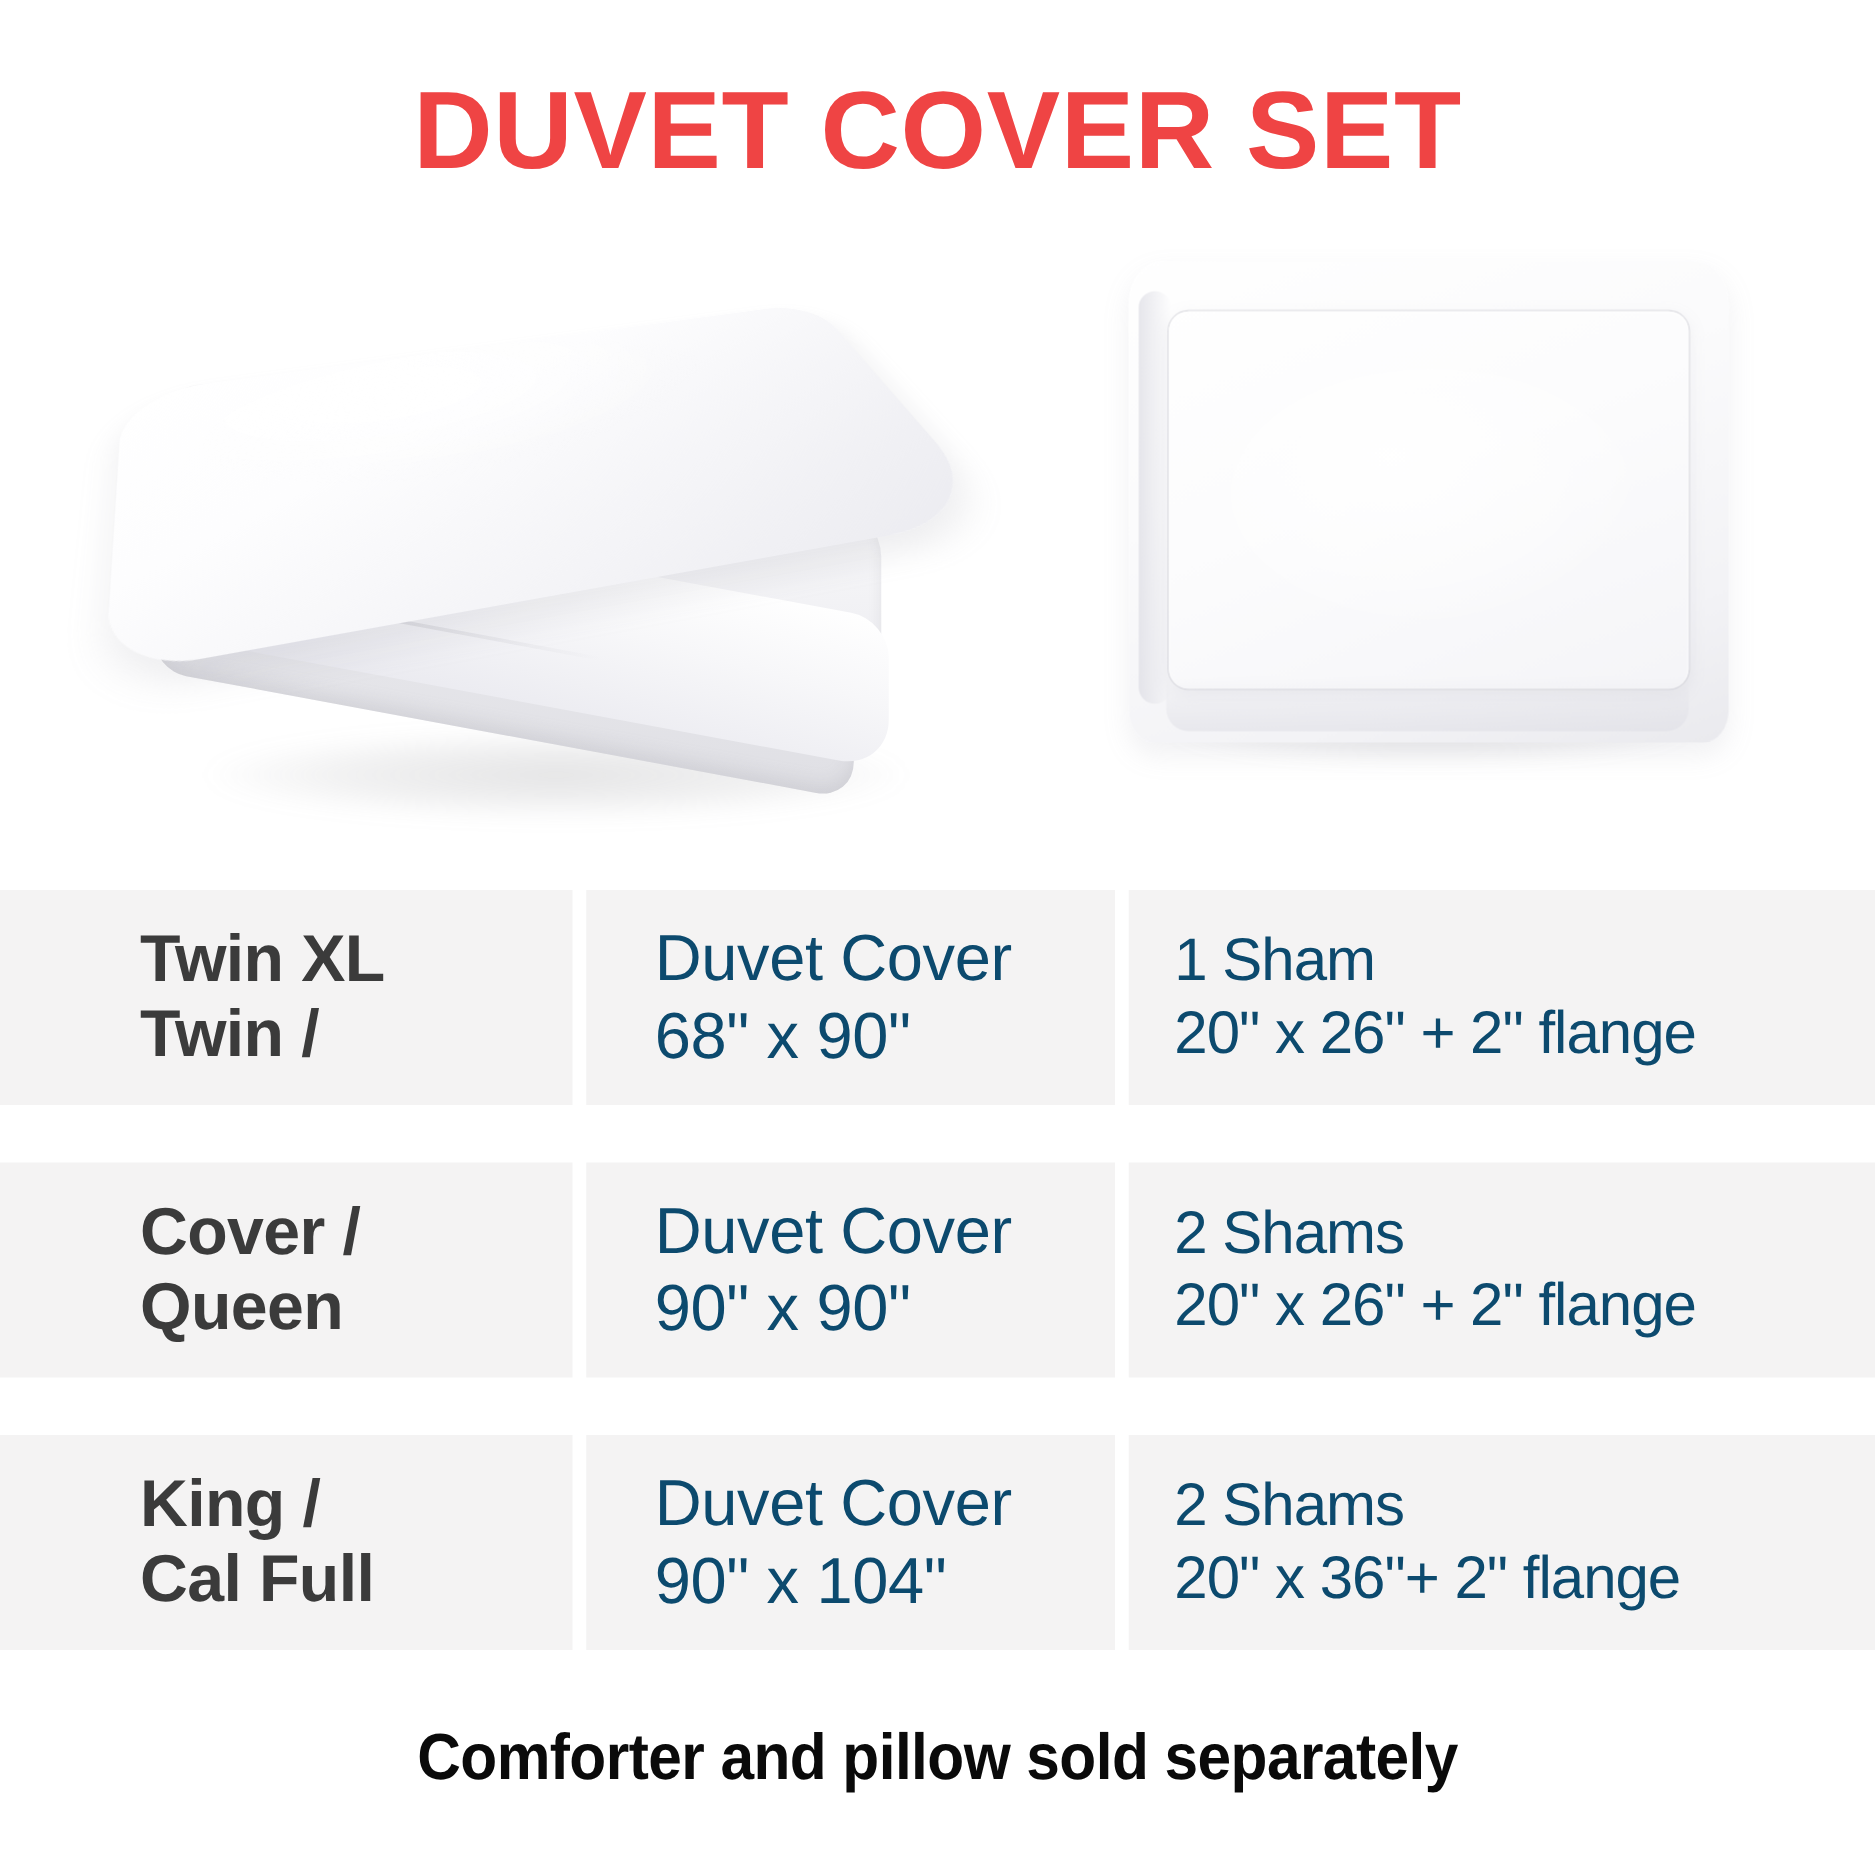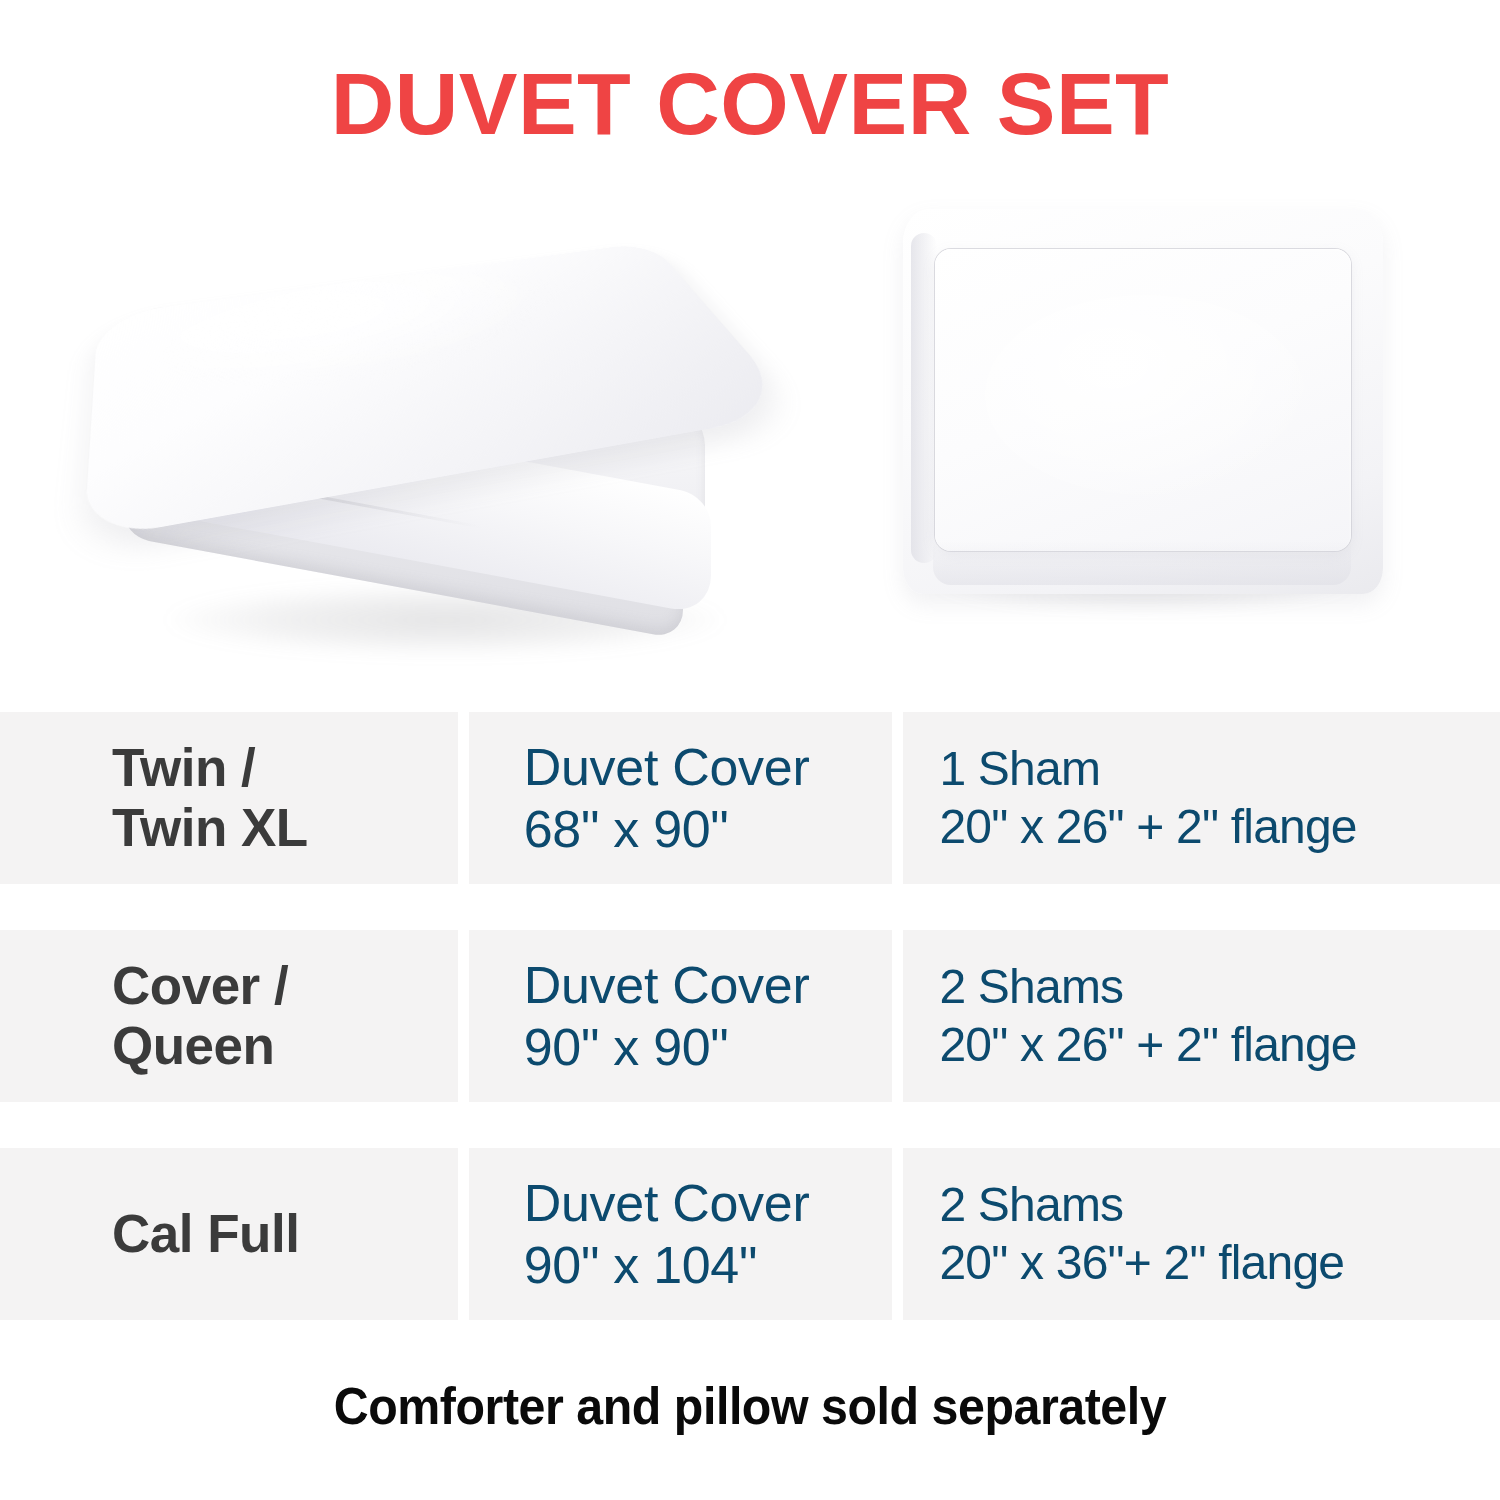--- a/index.html
+++ b/index.html
@@ -331,22 +331,22 @@
     <div class="sham-puff"></div>
     <div class="sham-edge-bottom"></div>
   </div>
 
 </div>
 
 <div class="spec-table">
 
   <div class="spec-row">
     <div class="cell cell-size">
+      <span class="line">Twin XL</span>
       <span class="line">Twin /</span>
-      <span class="line">Twin XL</span>
     </div>
     <div class="cell cell-duvet">
       <span class="line">Duvet Cover</span>
       <span class="line">68" x 90"</span>
     </div>
     <div class="cell cell-sham">
       <span class="line">1 Sham</span>
       <span class="line">20" x 26" + 2" flange</span>
     </div>
   </div>
@@ -361,20 +361,21 @@
       <span class="line">90" x 90"</span>
     </div>
     <div class="cell cell-sham">
       <span class="line">2 Shams</span>
       <span class="line">20" x 26" + 2" flange</span>
     </div>
   </div>
 
   <div class="spec-row">
     <div class="cell cell-size">
+      <span class="line">King /</span>
       <span class="line">Cal Full</span>
     </div>
     <div class="cell cell-duvet">
       <span class="line">Duvet Cover</span>
       <span class="line">90" x 104"</span>
     </div>
     <div class="cell cell-sham">
       <span class="line">2 Shams</span>
       <span class="line">20" x 36"+ 2" flange</span>
     </div>

